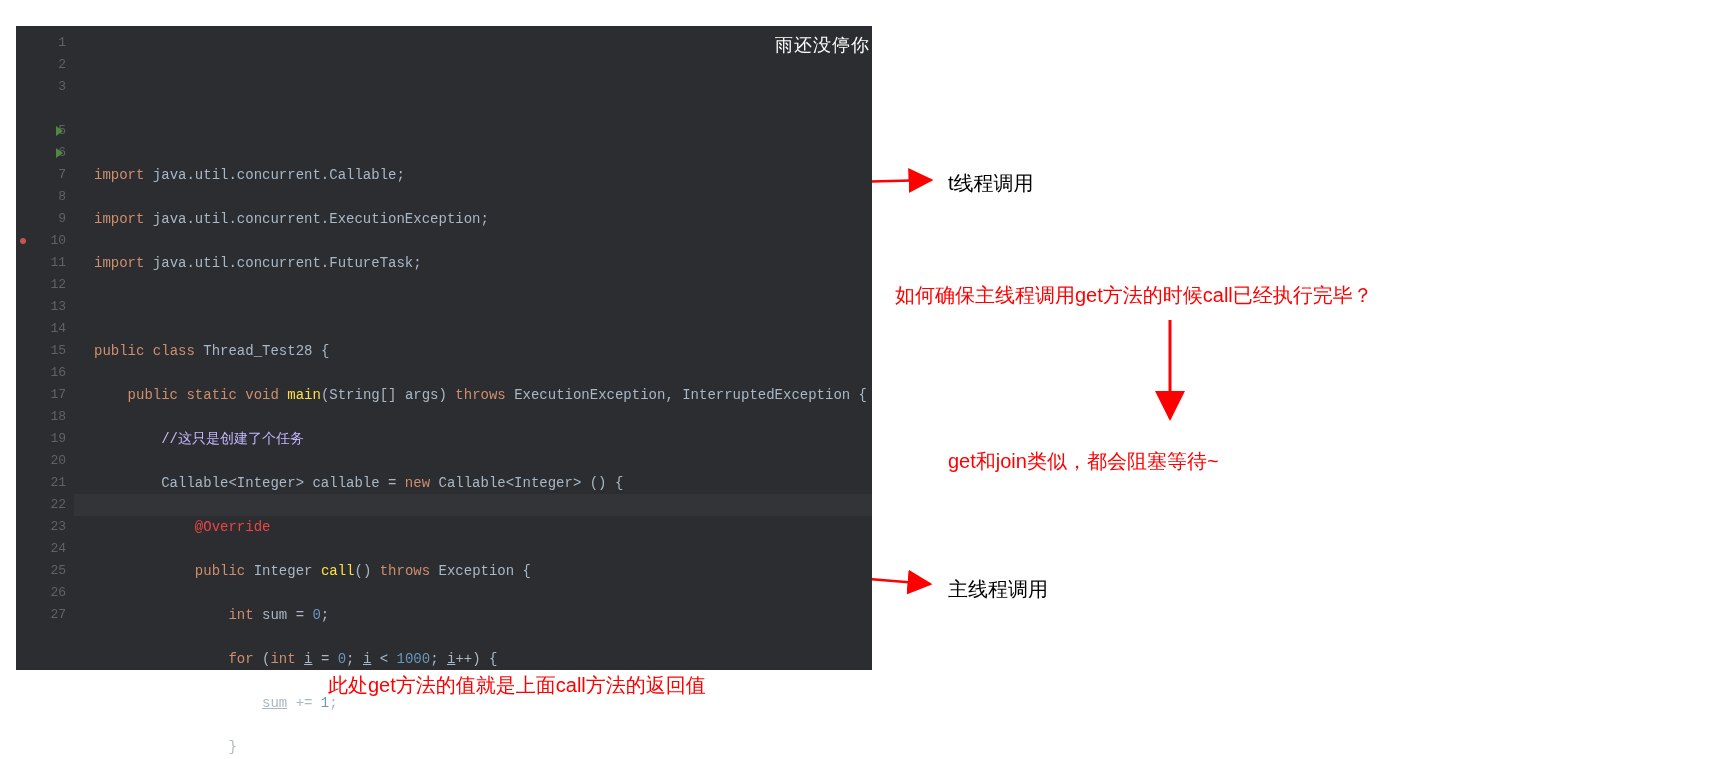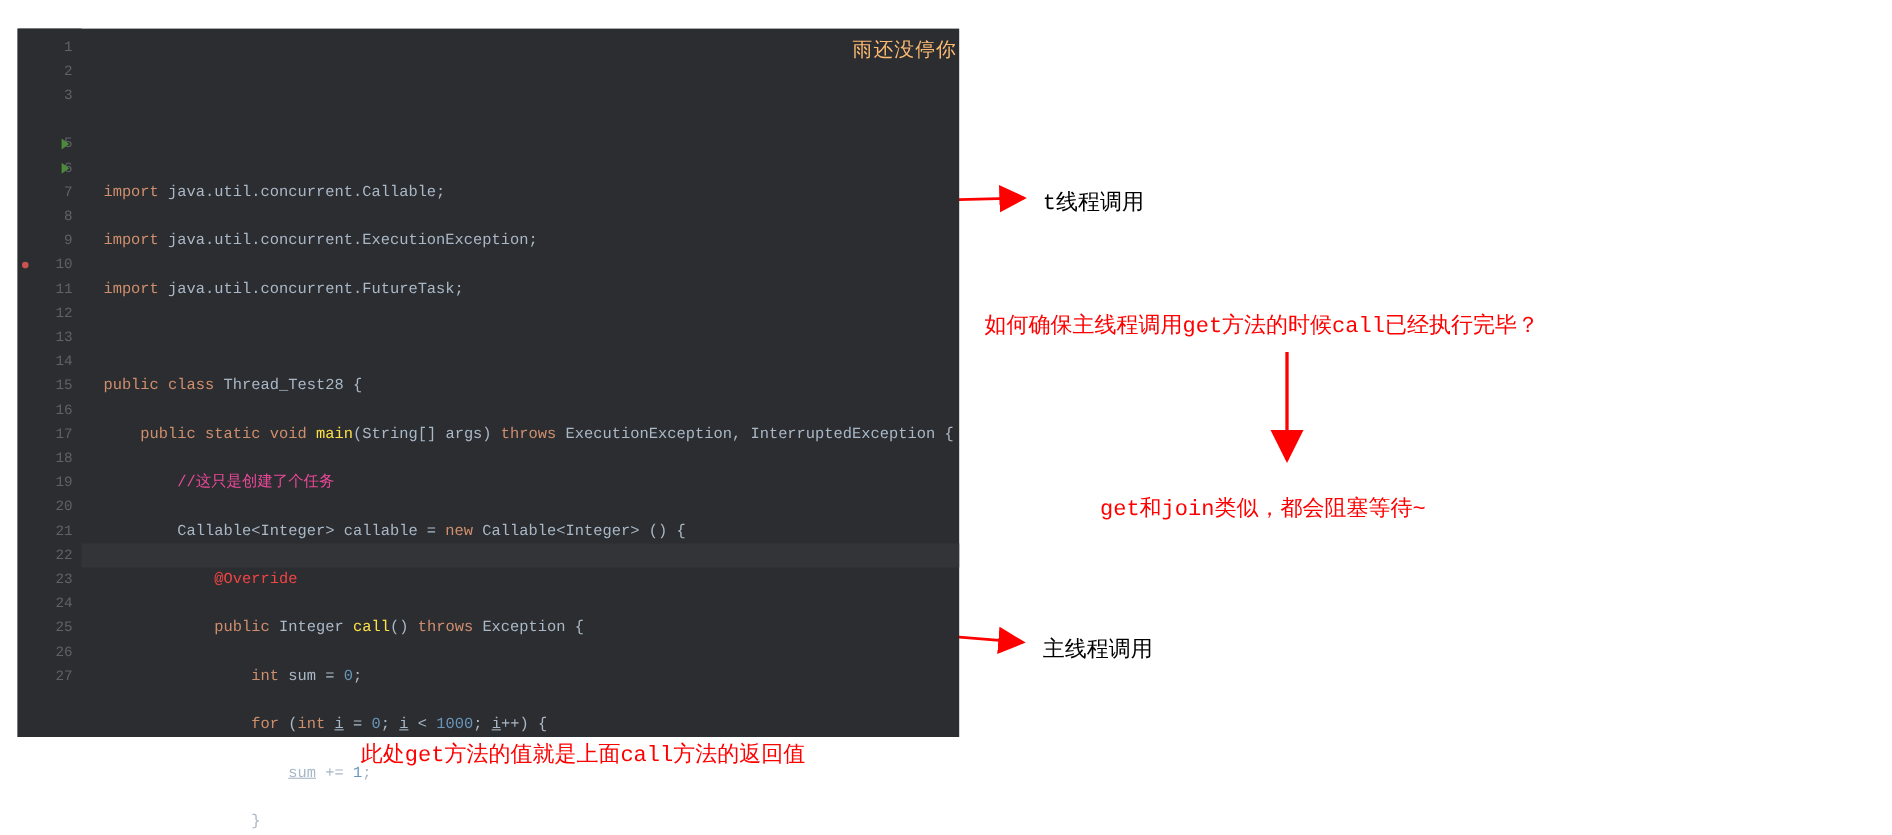--- a/index.html
+++ b/index.html
@@ -58,47 +58,47 @@
     flex: 1;
     padding: 6px 0 0 20px;
     position: relative;
     line-height: 22px;
     white-space: pre;
     color: #a9b7c6;
   }
   .code .ln { height: 22px; }
   .kw   { color: #cf8e6d; }
   .fn   { color: #fde047; }
-  .cmt  { color: #ec4899; margin-top: 36px; }
+  .cmt  { color: #c4b5fd; margin-top: 36px; }
   .ann  { color: #ef4444; text-align: center; }
   .id   { color: #a9b7c6; }
   .underline { text-decoration: underline; }
   .num  { color: #6897bb; }
   .newkw { color: #cf8e6d; margin-top: 22px; }
   .watermark {
     position: absolute;
     right: 2px;
     top: 8px;
-    color: #fdba74;
+    color: #ffffff;
     font-size: 18px;
     font-family: "SimSun", serif;
     letter-spacing: 1px;
   }
   .hl-line {
     position: absolute;
     left: 0; right: 0;
     background: #323438;
     height: 22px;
     z-index: 0;
   }
   .code-inner { position: relative; z-index: 1; }
   .annot {
     position: absolute;
     color: #ff0000;
-    font-family: Liberation Mono, monospace;
+    font-family: Liberation Sans, sans-serif;
     font-size: 20px;
     white-space: nowrap;
   }
   svg.arrows {
     position: absolute;
     left: 0; top: 0;
     width: 1720px; height: 759px;
     pointer-events: none;
   }
 </style>
@@ -242,15 +242,15 @@
 
 
 
 
     </div>
   </div>
 </div>
 
 <div class="annot" style="left:948px; top:170px; color:#000;">t线程调用</div>
 <div class="annot" style="left:895px; top:282px;">如何确保主线程调用get方法的时候call已经执行完毕？</div>
-<div class="annot" style="left:1000px; top:448px;">get和join类似，都会阻塞等待~</div>
+<div class="annot" style="left:948px; top:448px;">get和join类似，都会阻塞等待~</div>
 <div class="annot" style="left:948px; top:576px; color:#000;">主线程调用</div>
 <div class="annot" style="left:328px; top:672px;">此处get方法的值就是上面call方法的返回值</div>
 
 </body></html>

